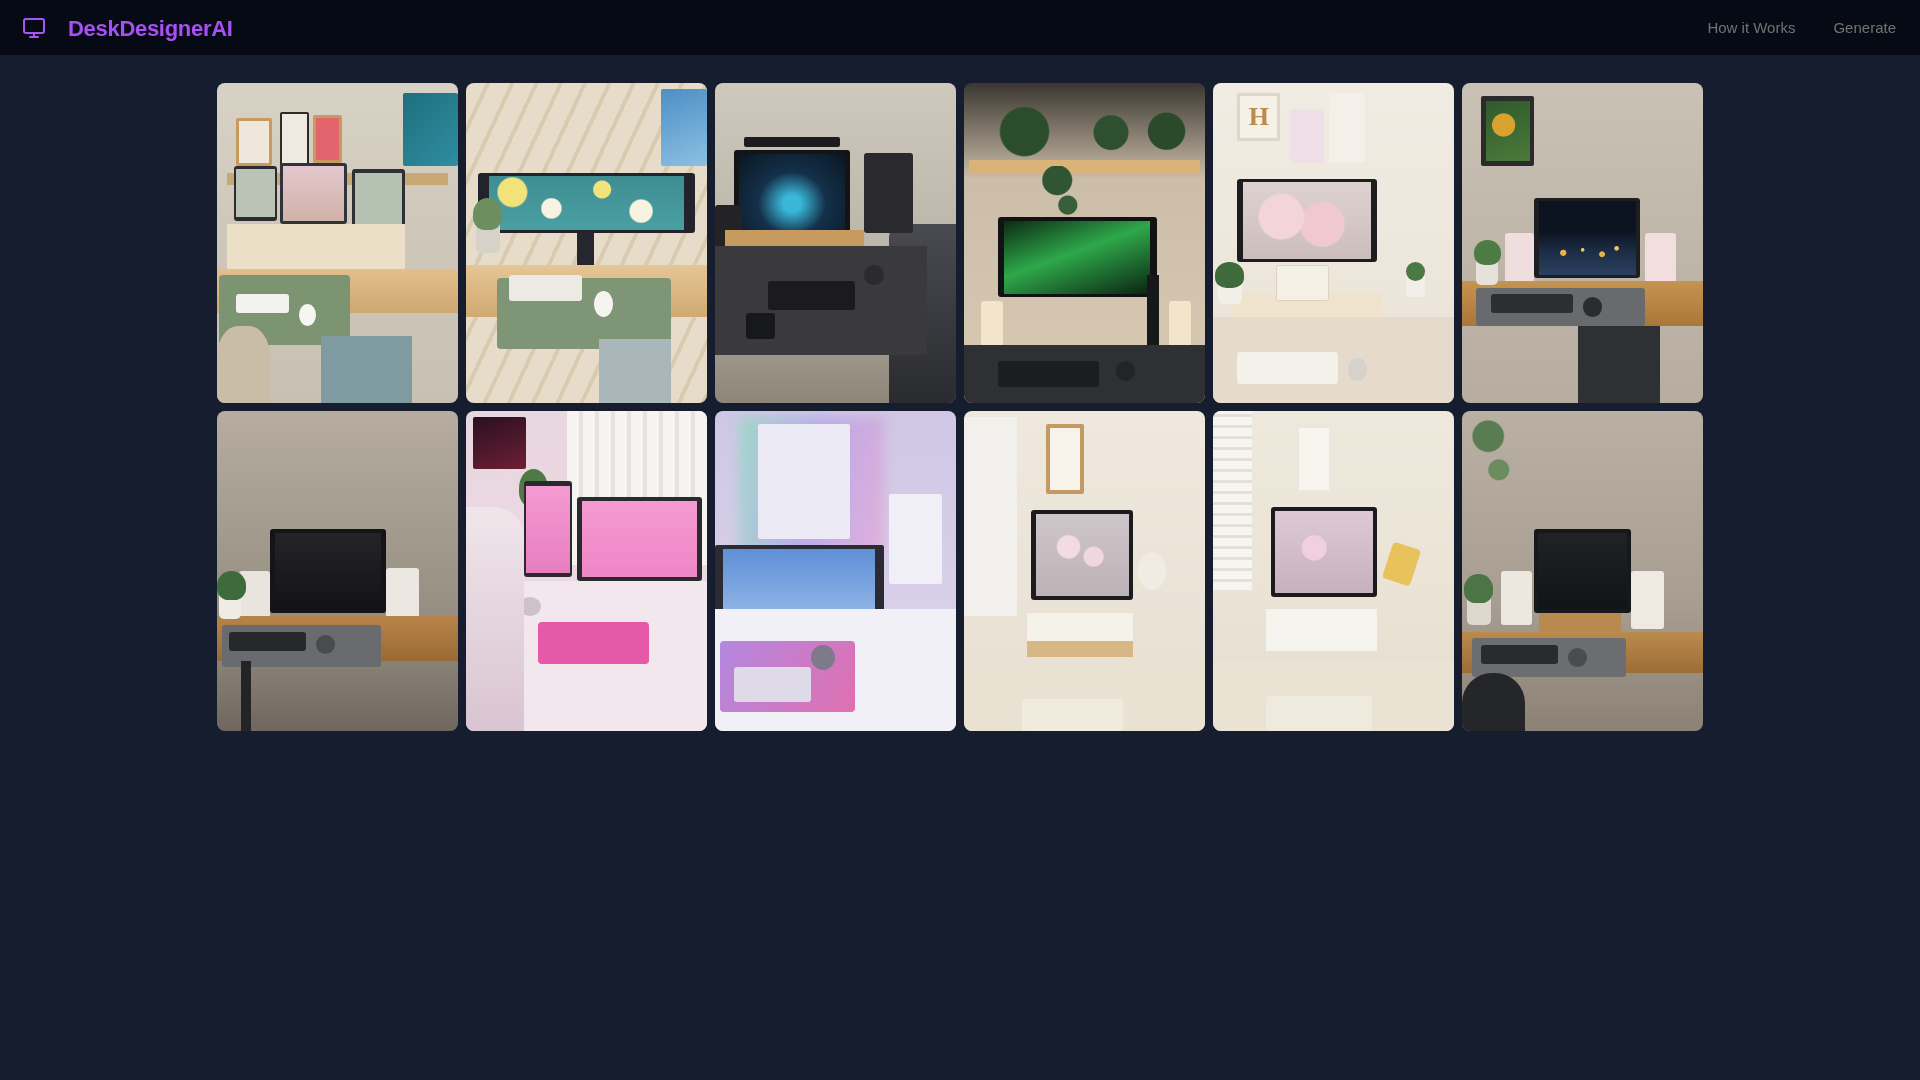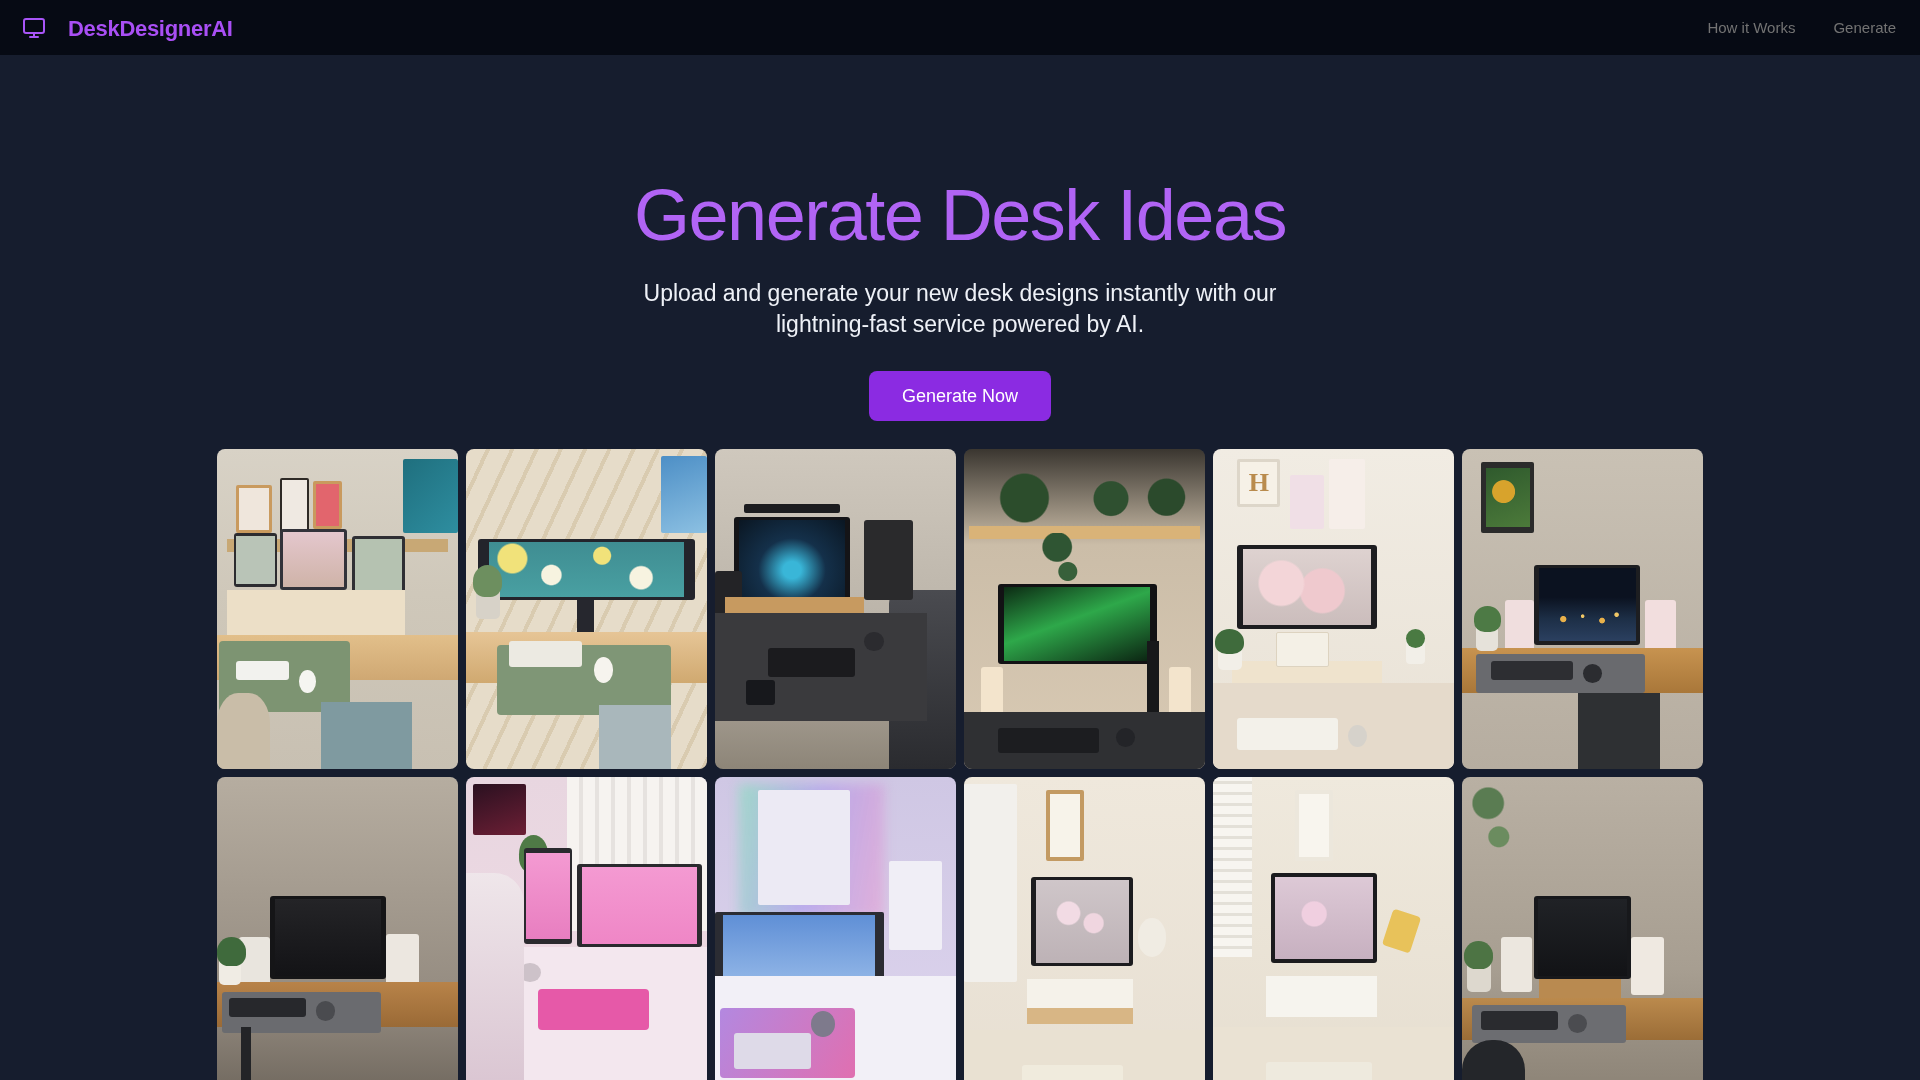--- a/index.html
+++ b/index.html
@@ -321,27 +321,20 @@
     <span class="brand-name">DeskDesignerAI</span>
   </div>
   <nav class="nav">
     <a class="nav-link">How it Works</a>
     <a class="nav-link">Generate</a>
   </nav>
 </header>
 
 <main>
 
-  <section class="hero">
-    <h1 class="hero-title">Generate Desk Ideas</h1>
-    <p class="hero-sub">Upload and generate your new desk designs instantly with our lightning-fast service powered by AI.</p>
-    <div class="hero-cta-wrap">
-      <button class="hero-cta">Generate Now</button>
-    </div>
-  </section>
 
   <section class="gallery">
 
     <div class="tile t1" title="Teal desk with triple monitors, shelf art and green desk mat">
       <div class="scene">
         <div class="wall"></div>
           <div class="iv"></div>
           <div class="pic4 frame"></div>
         <div class="shelf sh"></div>
           <div class="frame pic1"></div>

